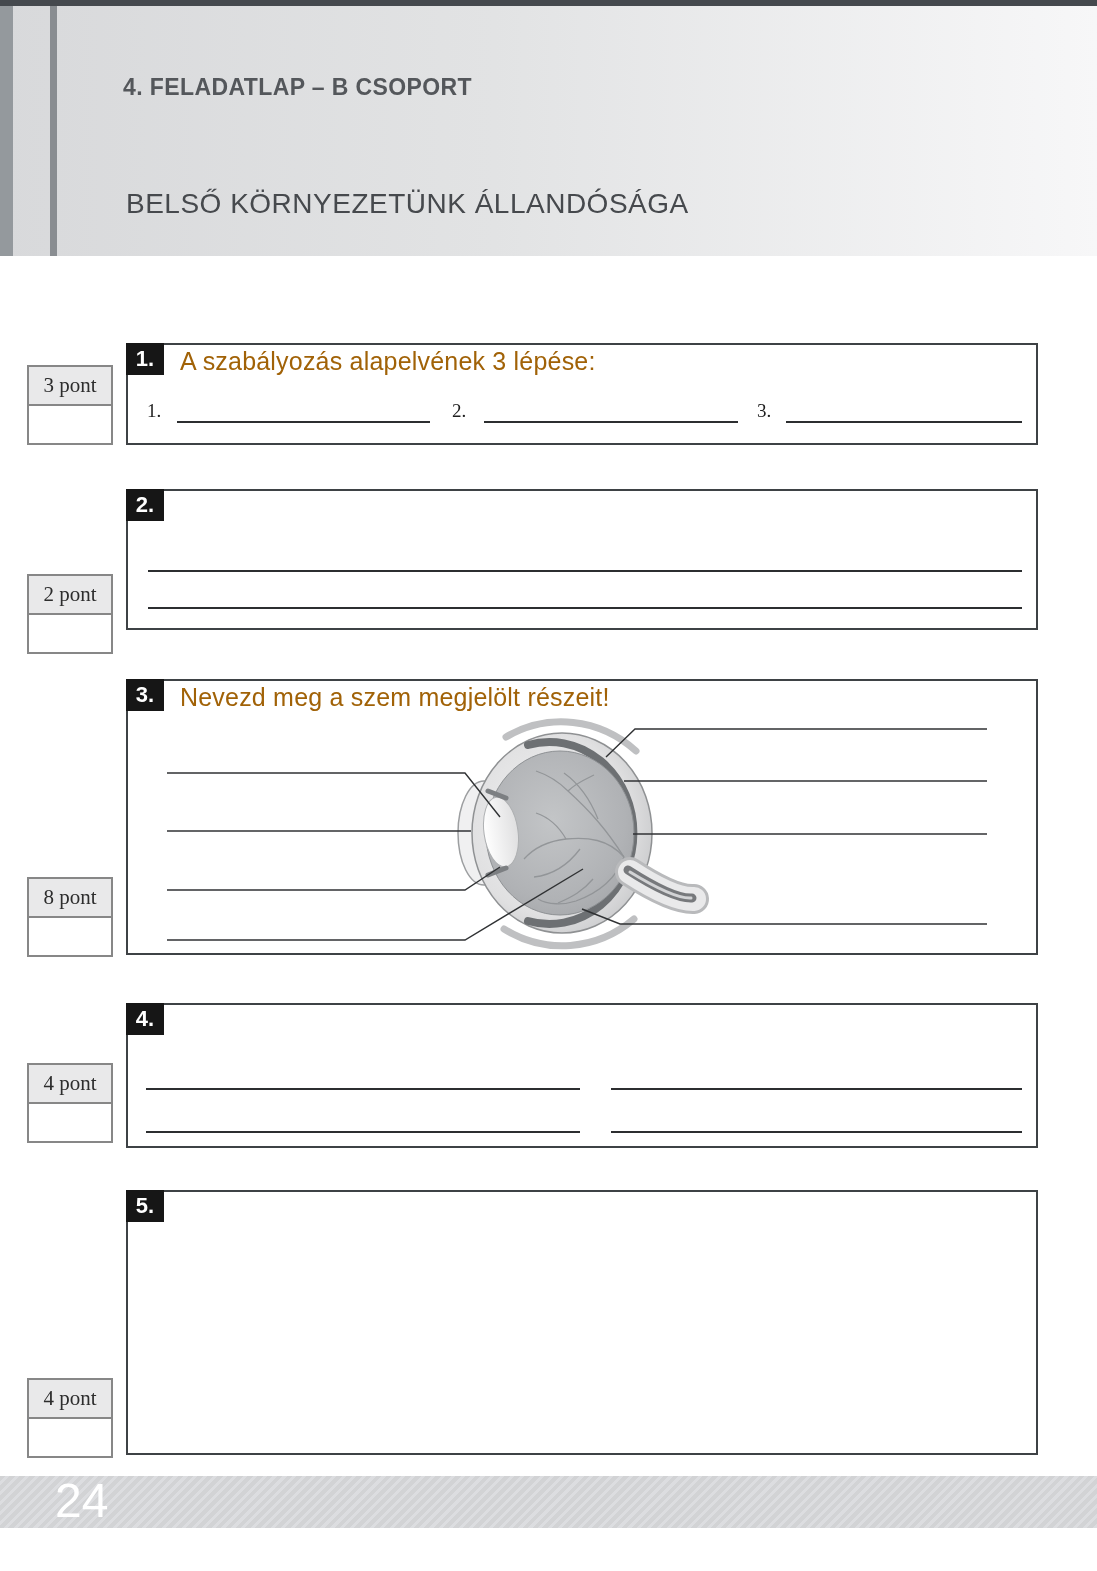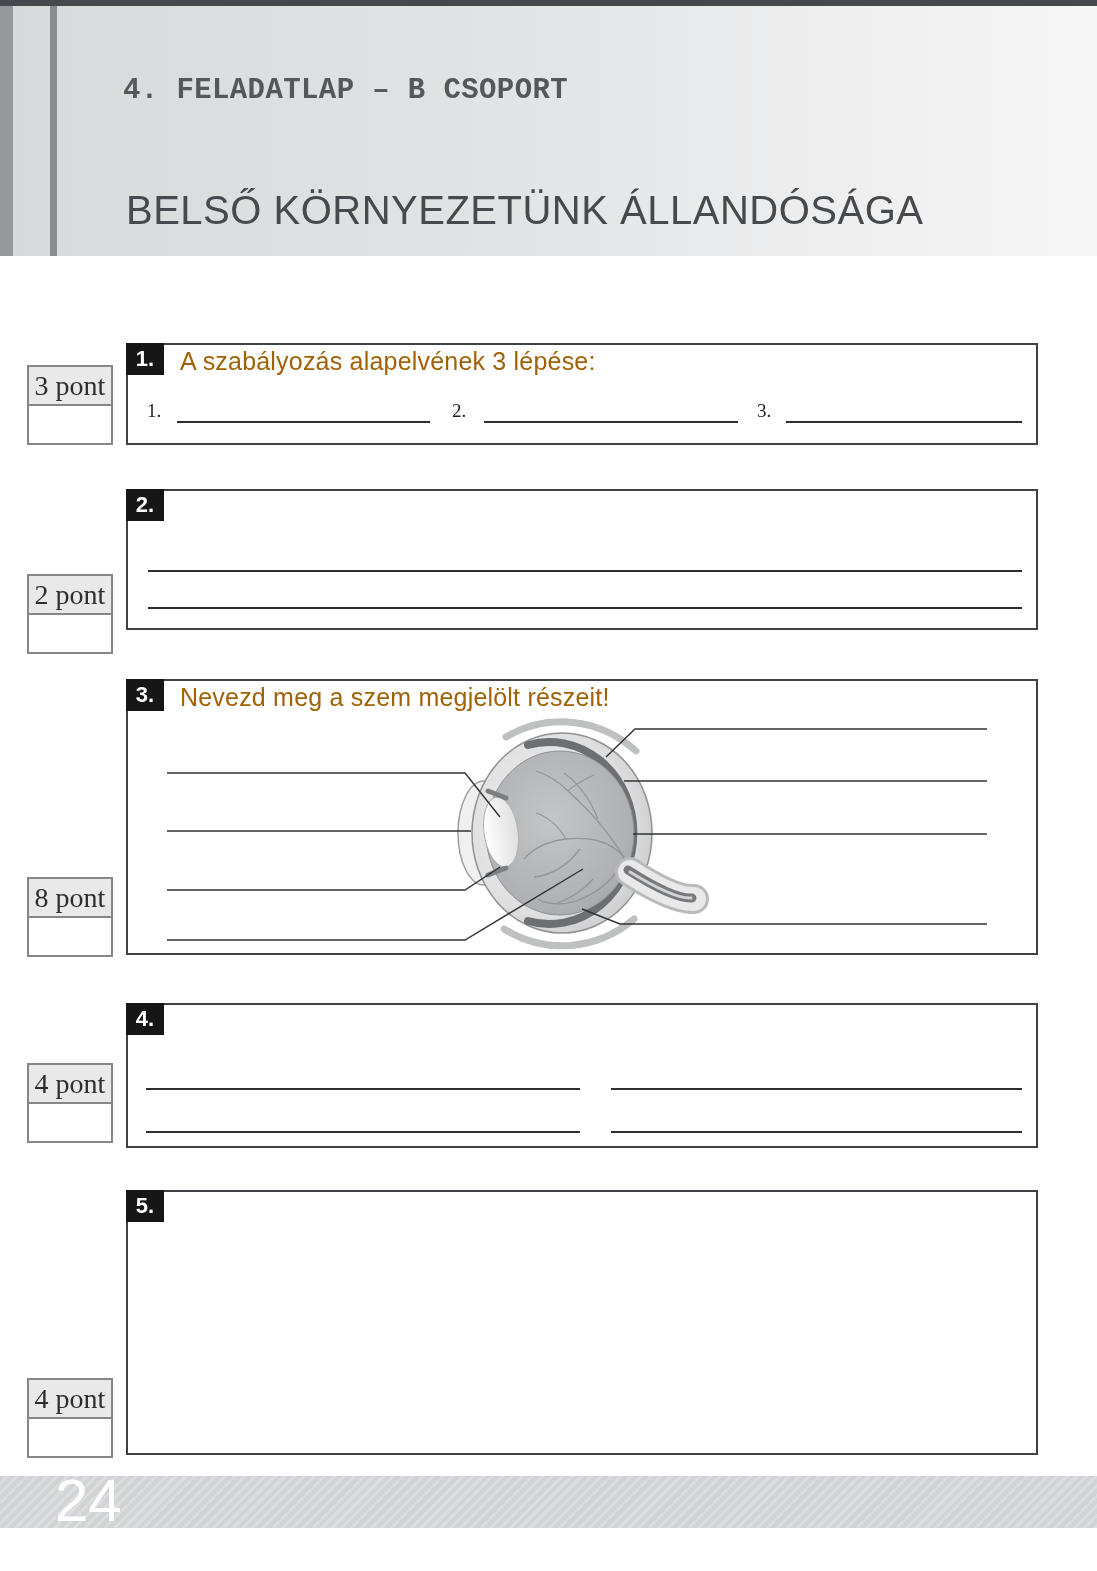--- a/index.html
+++ b/index.html
@@ -4,41 +4,41 @@
 <style>
   html,body{margin:0;padding:0;background:#fff;}
   #page{position:relative;width:1097px;height:1571px;background:#ffffff;overflow:hidden;
         font-family:"Liberation Sans",sans-serif;}
   
   .top-bar{position:absolute;left:0;top:0;width:1097px;height:6px;background:#45494e;}
   .header-band{position:absolute;left:0;top:6px;width:1097px;height:250px;
         background:linear-gradient(90deg,#d8d9db 0%,#e2e3e4 45%,#f7f7f8 100%);}
   .accent-bar-1{position:absolute;left:0;top:6px;width:13px;height:250px;background:#94999d;}
   .accent-bar-2{position:absolute;left:50px;top:6px;width:7px;height:250px;background:#898d91;}
-  .worksheet-label{position:absolute;left:123px;top:74px;font-size:29px;font-weight:bold;
-        color:#54575b;letter-spacing:.4px;font-family:Liberation Mono, monospace;}
-  .page-title{position:absolute;left:126px;top:188px;font-size:40px;color:#46494d;letter-spacing:.5px;}
+  .worksheet-label{position:absolute;left:123px;top:74px;font-size:23px;font-weight:bold;
+        color:#54575b;letter-spacing:.4px;}
+  .page-title{position:absolute;left:126px;top:188px;font-size:28px;color:#46494d;letter-spacing:.5px;}
   
   .qbox{position:absolute;left:126px;width:912px;background:#fff;border:2px solid #3e4245;box-sizing:border-box;}
   .badge{position:absolute;top:-2px;left:-2px;width:38px;height:32px;background:#161616;color:#ffffff;
         font-weight:bold;font-size:22px;display:flex;align-items:center;justify-content:center;}
   .qtext{position:absolute;left:52px;top:2px;font-size:25px;color:#a16207;letter-spacing:.2px;white-space:nowrap;}
   .ansline{position:absolute;border-bottom:2px solid #2c2e30;height:0;}
   .blank-num{position:absolute;font-family:"Liberation Serif",serif;font-size:19px;color:#1e1e1e;}
   
   .pontbox{position:absolute;left:27px;width:86px;border:2px solid #878787;background:#ffffff;box-sizing:border-box;}
   .pont-top{height:37px;background:#e9e9ea;border-bottom:2px solid #878787;display:flex;align-items:center;
-        justify-content:center;font-family:"Liberation Serif",serif;font-size:28px;color:#2d2d2d;}
+        justify-content:center;font-family:"Liberation Serif",serif;font-size:21px;color:#2d2d2d;}
   .pont-bottom{height:37px;background:#ffffff;}
   
   .diagram-svg{position:absolute;left:0;top:0;}
   
   .footer-bar{position:absolute;left:0;top:1476px;width:1097px;height:52px;
         background:repeating-linear-gradient(135deg,#d2d3d5 0 4px,#dcdde0 4px 7px);}
-  .page-number{position:absolute;left:55px;top:1474px;font-size:60px;line-height:54px;color:#ffffff;}
+  .page-number{position:absolute;left:55px;top:1474px;font-size:48px;line-height:54px;color:#ffffff;}
 </style>
 </head>
 <body>
 
 <div id="page">
 
   <div class="top-bar"></div>
   <div class="header-band"></div>
   <div class="accent-bar-1"></div>
   <div class="accent-bar-2"></div>

